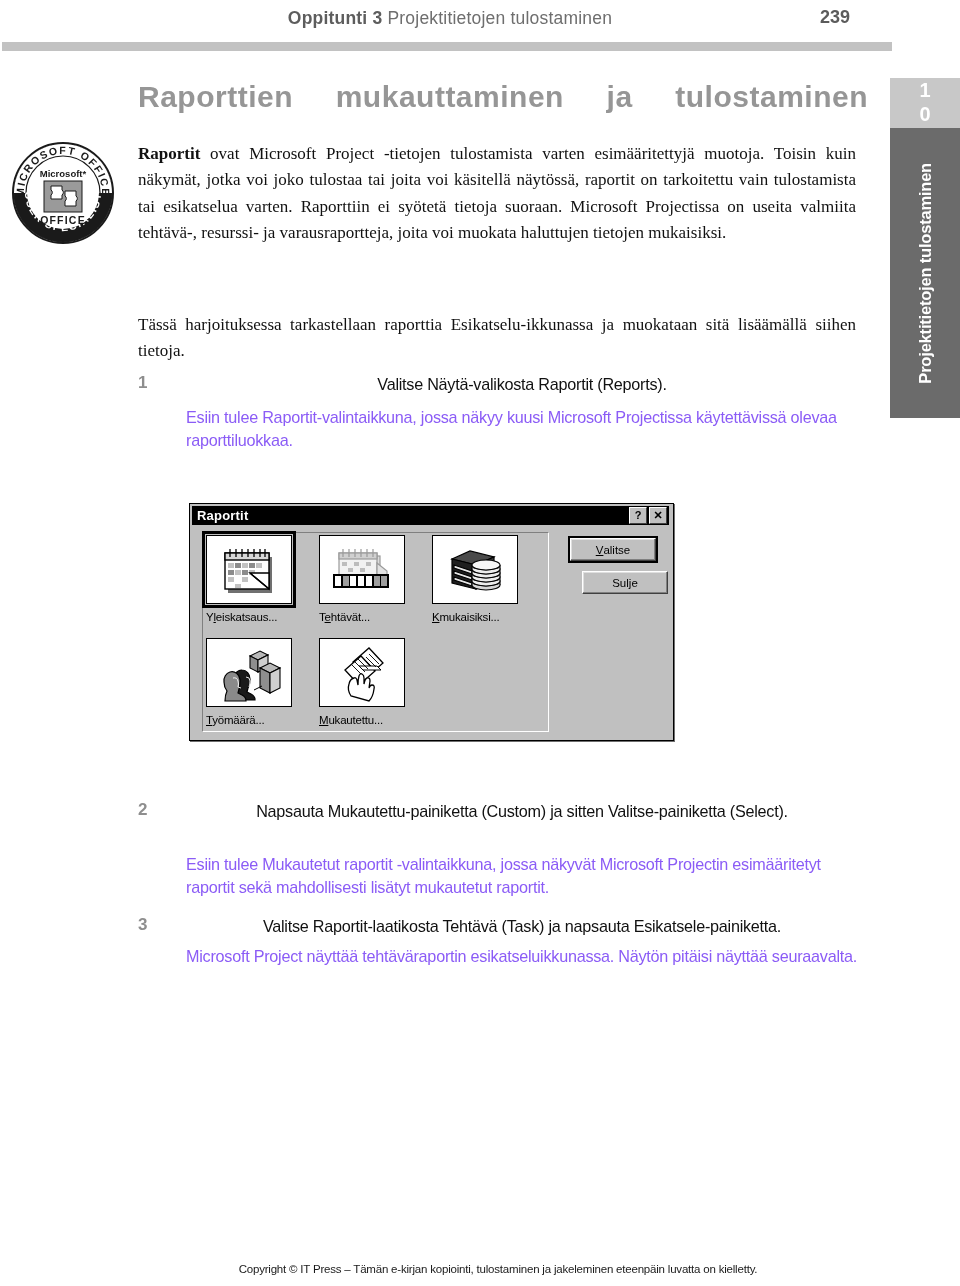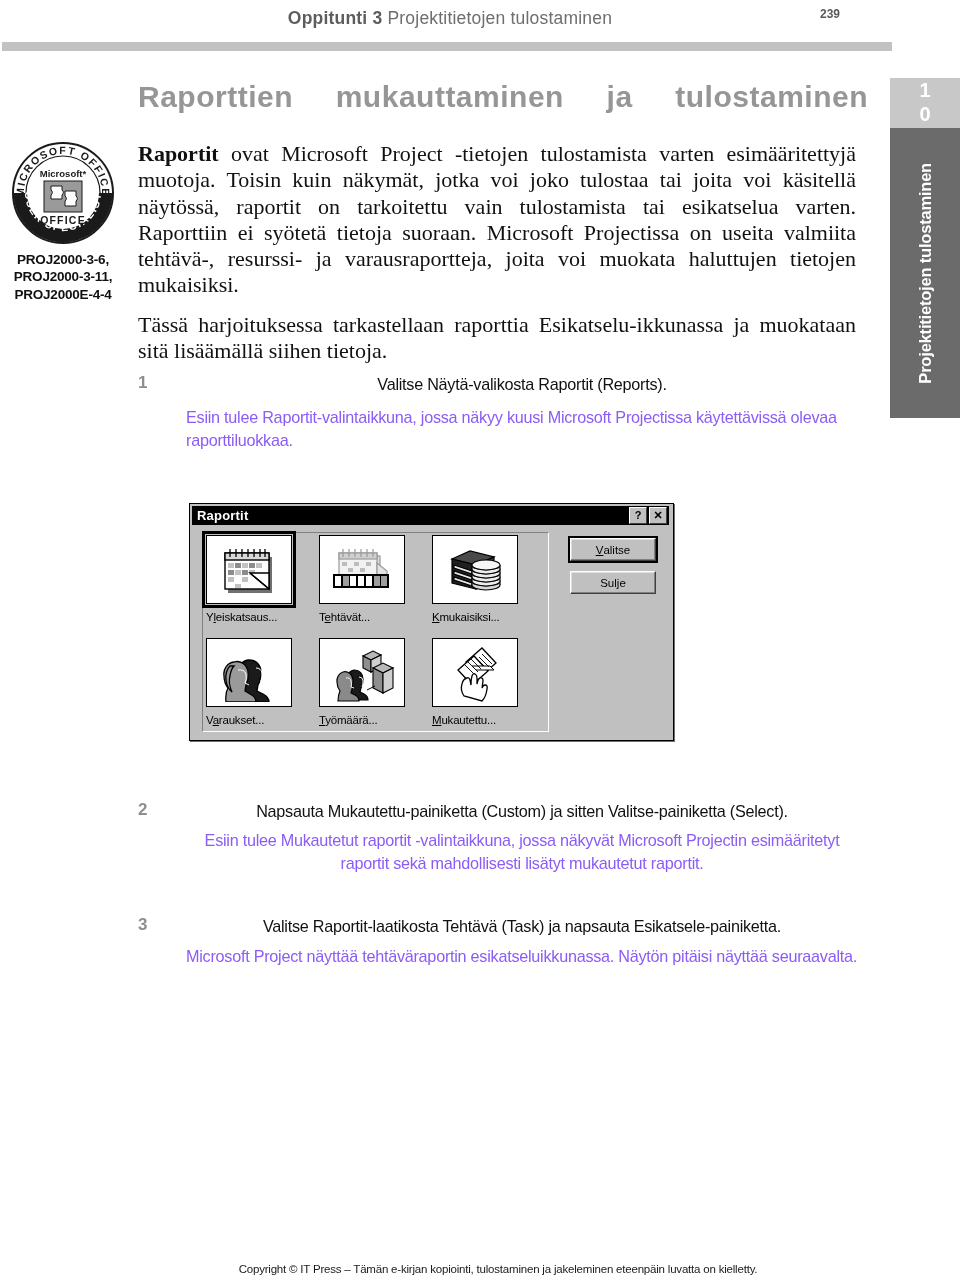--- a/index.html
+++ b/index.html
@@ -25,21 +25,21 @@
     font-size: 17.5px;
     color: #6e6e6e;
     letter-spacing: .2px;
     white-space: nowrap;
   }
   #running-head .lesson-label { font-weight: bold; color: #5d5d5d; }
   #running-head .head-title { font-weight: normal; }
   #page-number {
     position: absolute;
     left: 820px; top: 7px;
-    font-size: 12px;
+    font-size: 18px;
     font-weight: bold;
     color: #5b5b5b;
   }
   #head-rule {
     position: absolute;
     left: 2px; top: 42px;
     width: 890px; height: 9px;
     background: #c2c2c2;
   }
 
@@ -113,21 +113,21 @@
     line-height: 1.28;
     letter-spacing: -0.2px;
   }
 
   
   .serif-para {
     position: absolute;
     left: 138px;
     width: 718px;
     font-family: "Liberation Serif", serif;
-    font-size: 22px;
+    font-size: 17px;
     line-height: 26.3px;
     color: #111;
     text-align: justify;
     text-justify: inter-word;
   }
   .serif-para b { font-weight: bold; }
   #para-1 { top: 141px; }
   #para-2 { top: 312px; }
 
   
@@ -157,21 +157,21 @@
     left: 186px;
     width: 672px;
     font-size: 16.2px;
     line-height: 22.5px;
     color: #8b5cf6;
     letter-spacing: -0.25px;
   }
   #step-1      { top: 373px; }
   #step-1-sub  { top: 406px; }
   #step-2      { top: 800px; }
-  #step-2-sub  { top: 829px; text-align: center; }
+  #step-2-sub  { top: 853px; }
   #step-3      { top: 915px; }
   #step-3-sub  { top: 945px; }
 
   
   #dialog {
     position: absolute;
     left: 189px; top: 503px;
     width: 483px; height: 236px;
     background: #c0c0c0;
     border: 1px solid #000;
@@ -272,21 +272,21 @@
     align-items: center;
     justify-content: center;
     box-sizing: border-box;
   }
   .dlg-button u { text-decoration: underline; }
   #btn-select {
     left: 380px; top: 34px;
     outline: 2px solid #000;
     outline-offset: 0px;
   }
-  #btn-close { left: 380px; top: 67px; }
+  #btn-close { left: 392px; top: 67px; }
 
   
   #footer {
     position: absolute;
     left: 138px; top: 1263px;
     width: 720px;
     text-align: center;
     font-size: 11.5px;
     color: #1a1a1a;
     letter-spacing: -0.2px;
@@ -330,21 +330,20 @@
       <text font-family="&quot;Liberation Sans&quot;, sans-serif" font-size="10.5" font-weight="bold" fill="#ffffff" letter-spacing="1.8">
         <textPath href="#arcBot" startOffset="50%" text-anchor="middle">USER SPECIALIST</textPath>
       </text>
       <text x="52" y="36" text-anchor="middle" font-family="&quot;Liberation Sans&quot;, sans-serif" font-size="9.5" font-weight="bold" fill="#1a1a1a">Microsoft*</text>
       <rect x="33" y="40" width="38" height="31" fill="#9a9a9a" stroke="#1a1a1a" stroke-width="1"></rect>
       <path d="M 40,45 h 11 v 4 a 3,3 0 0 1 0,5 v 4 h -11 v -4 a 3,3 0 0 0 0,-5 z" fill="#ffffff" stroke="#1a1a1a" stroke-width="1"></path>
       <path d="M 54,50 h 11 v 5 a 3,3 0 0 1 0,5 v 5 h -11 v -5 a 3,3 0 0 0 0,-5 z" fill="#ffffff" stroke="#1a1a1a" stroke-width="1"></path>
       <text x="52" y="83" text-anchor="middle" font-family="&quot;Liberation Sans&quot;, sans-serif" font-size="10.5" font-weight="bold" fill="#1a1a1a" letter-spacing="1.2">OFFICE</text>
     </svg>
   </div>
-  <div id="mous-codes">PROJ2000-3-6, PROJ2000-3-11, PROJ2000E-4-4</div>
 </div>
 
 <div class="serif-para" id="para-1"><b>Raportit</b><span> ovat Microsoft Project -tietojen tulostamista varten esimääritettyjä muotoja. Toisin kuin näkymät, jotka voi joko tulostaa tai joita voi käsitellä näytössä, raportit on tarkoitettu vain tulostamista tai esikatselua varten. Raporttiin ei syötetä tietoja suoraan. Microsoft Projectissa on useita valmiita tehtävä-, resurssi- ja varausraportteja, joita voi muokata haluttujen tietojen mukaisiksi.</span></div>
 <div class="serif-para" id="para-2">Tässä harjoituksessa tarkastellaan raporttia Esikatselu-ikkunassa ja muokataan sitä lisäämällä siihen tietoja.</div>
 
 <div class="step" id="step-1">
   <div class="step-num">1</div>
   <div class="step-text">Valitse Näytä-valikosta Raportit (Reports).</div>
 </div>
 <div class="step-sub" id="step-1-sub">Esiin tulee Raportit-valintaikkuna, jossa näkyy kuusi Microsoft Projectissa käytettävissä olevaa raporttiluokkaa.</div>
@@ -464,34 +463,20 @@
             <path d="M34,32 v-4 a14,5 0 0 0 28,0 v4" fill="#bcbcbc"></path>
             <ellipse cx="48" cy="28" rx="14" ry="5" fill="#ececec"></ellipse>
             <path d="M34,28 v-4 a14,5 0 0 0 28,0 v4" fill="#bcbcbc"></path>
             <ellipse cx="48" cy="24" rx="14" ry="5" fill="#f5f5f5"></ellipse>
           </g>
         </svg>
       </div>
       <div class="icon-label"><span></span><u>K</u><span>mukaisiksi...</span></div>
     </div>
 
-    <div class="icon-cell">
-      <div class="icon-frame">
-        <svg width="74" height="58" viewBox="0 0 74 58" xmlns="http://www.w3.org/2000/svg">
-          <g stroke="#000" stroke-width="1.3">
-            <path d="M38,16 a11,12 0 0 1 11,12 q0,8 -3,13 l-1,6 6,3 q6,3 6,8 h-30 q0,-8 3,-14 q-3,-5 -3,-12 a11,12 0 0 1 11,-16 z" fill="#1a1a1a"></path>
-            <path d="M44,24 q5,0 6,5 q1,4 -1,8 l5,2" fill="none" stroke="#ffffff" stroke-width="1"></path>
-            <path d="M22,18 a11,12 0 0 1 14,10 q1,7 -2,13 l-1,6 5,3 q6,3 6,8 h-30 q-1,-9 2,-14 q-4,-5 -4,-12 a11,12 0 0 1 10,-14 z" fill="#9a9a9a"></path>
-            <path d="M26,26 q6,-1 8,4 q1,5 -1,9 l4,2" fill="none" stroke="#ffffff" stroke-width="1"></path>
-            <path d="M18,22 q-5,5 -4,14 q1,8 6,12 q-4,-9 -2,-16 q1,-7 4,-10 z" fill="#9a9a9a"></path>
-          </g>
-        </svg>
-      </div>
-      <div class="icon-label"><span>V</span><u>a</u><span>raukset...</span></div>
-    </div>
 
     <div class="icon-cell">
       <div class="icon-frame">
         <svg width="74" height="58" viewBox="0 0 74 58" xmlns="http://www.w3.org/2000/svg">
           <g stroke="#000" stroke-width="1.1">
             <path d="M38,12 L48,7 L56,11 L46,16 Z" fill="#b8b8b8"></path>
             <path d="M38,12 L38,24 L46,28 L46,16 Z" fill="#8e8e8e"></path>
             <path d="M46,16 L56,11 L56,23 L46,28 Z" fill="#cfcfcf"></path>
             <path d="M48,24 L58,19 L68,24 L58,29 Z" fill="#b8b8b8"></path>
             <path d="M48,24 L48,44 L58,49 L58,29 Z" fill="#8e8e8e"></path>

